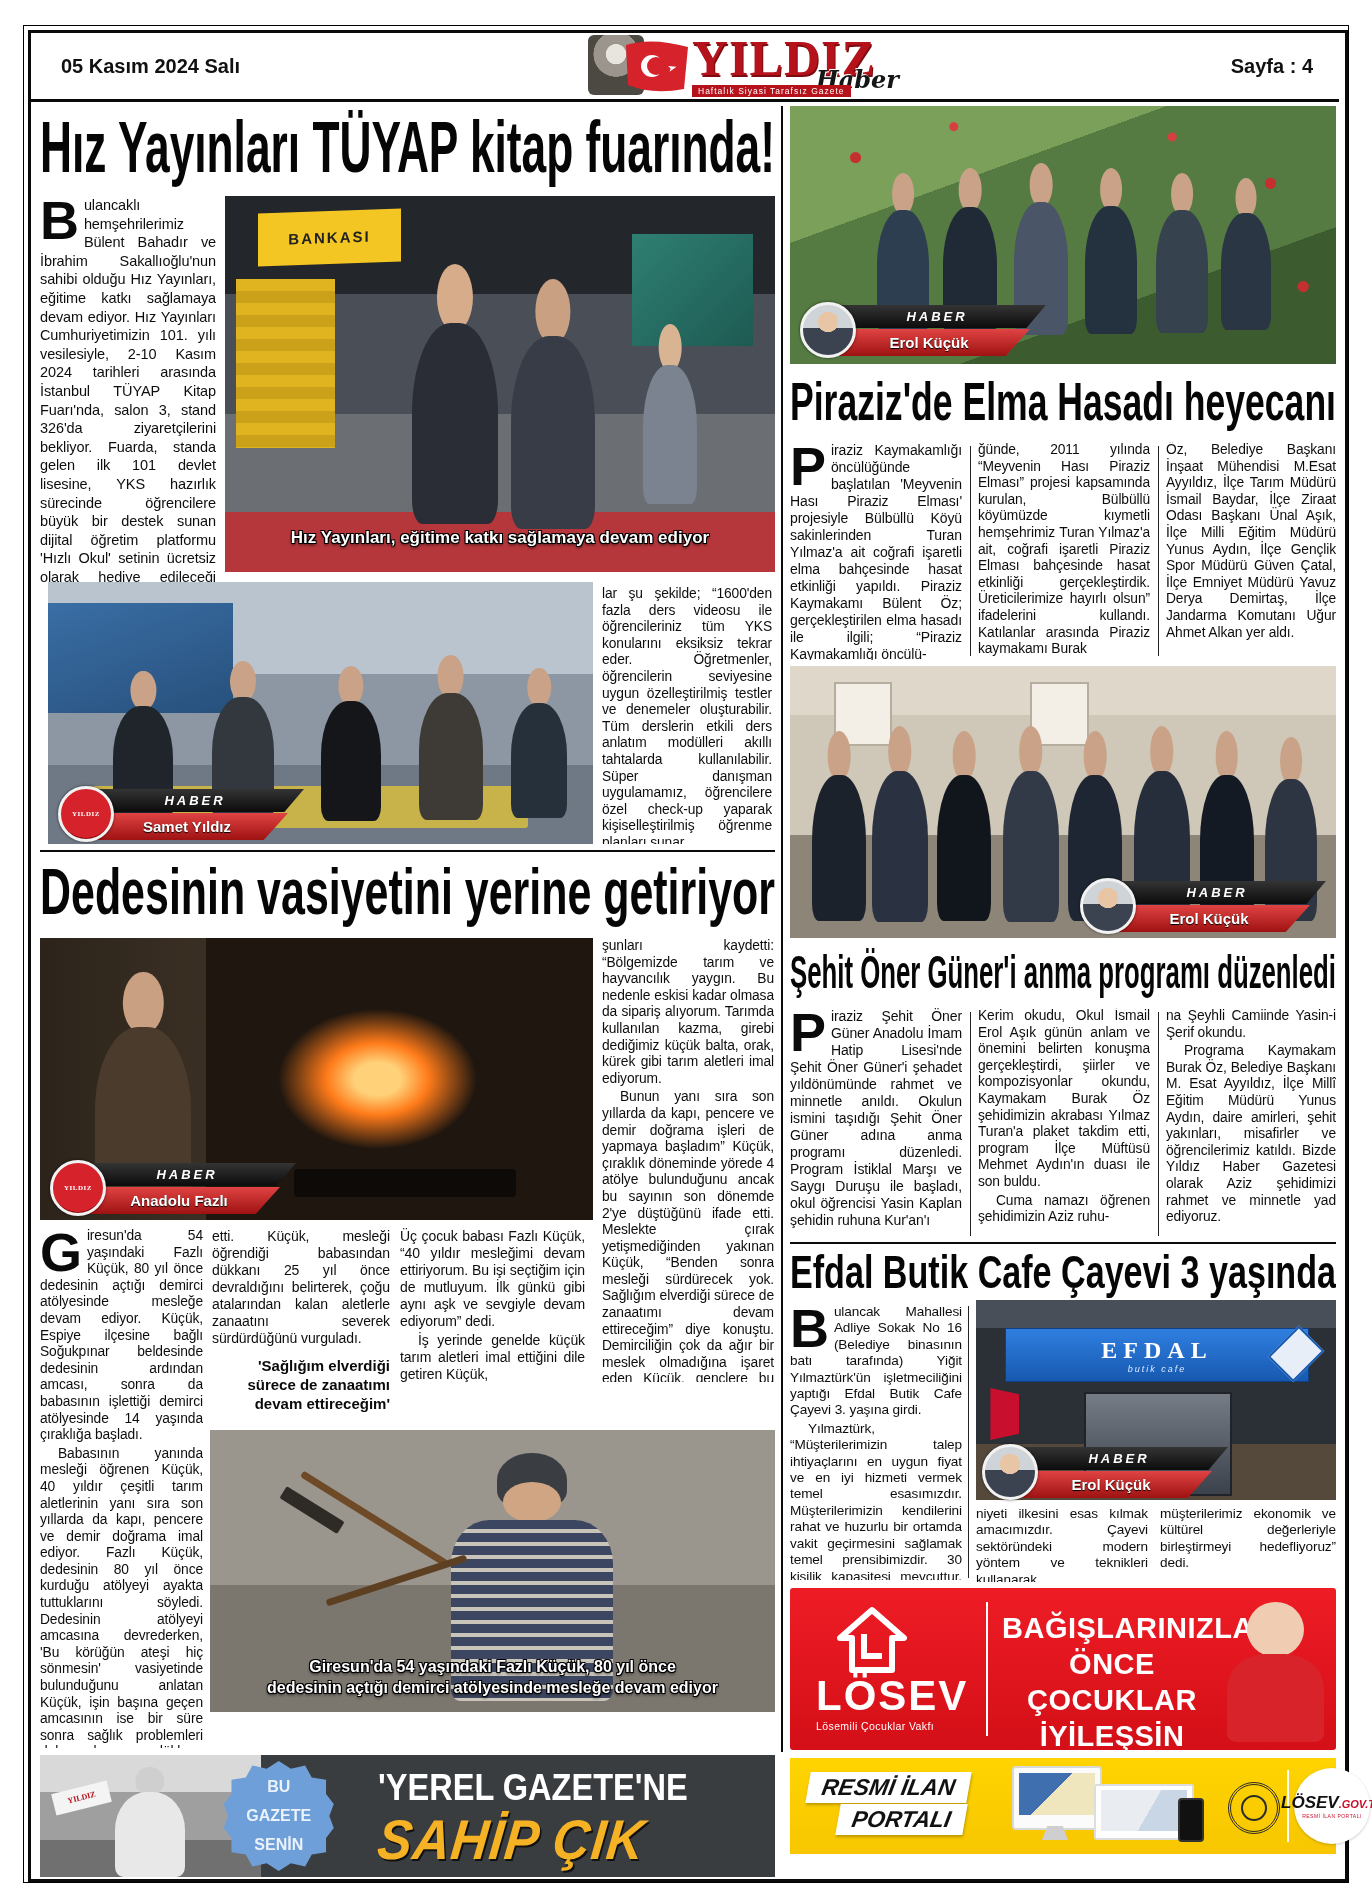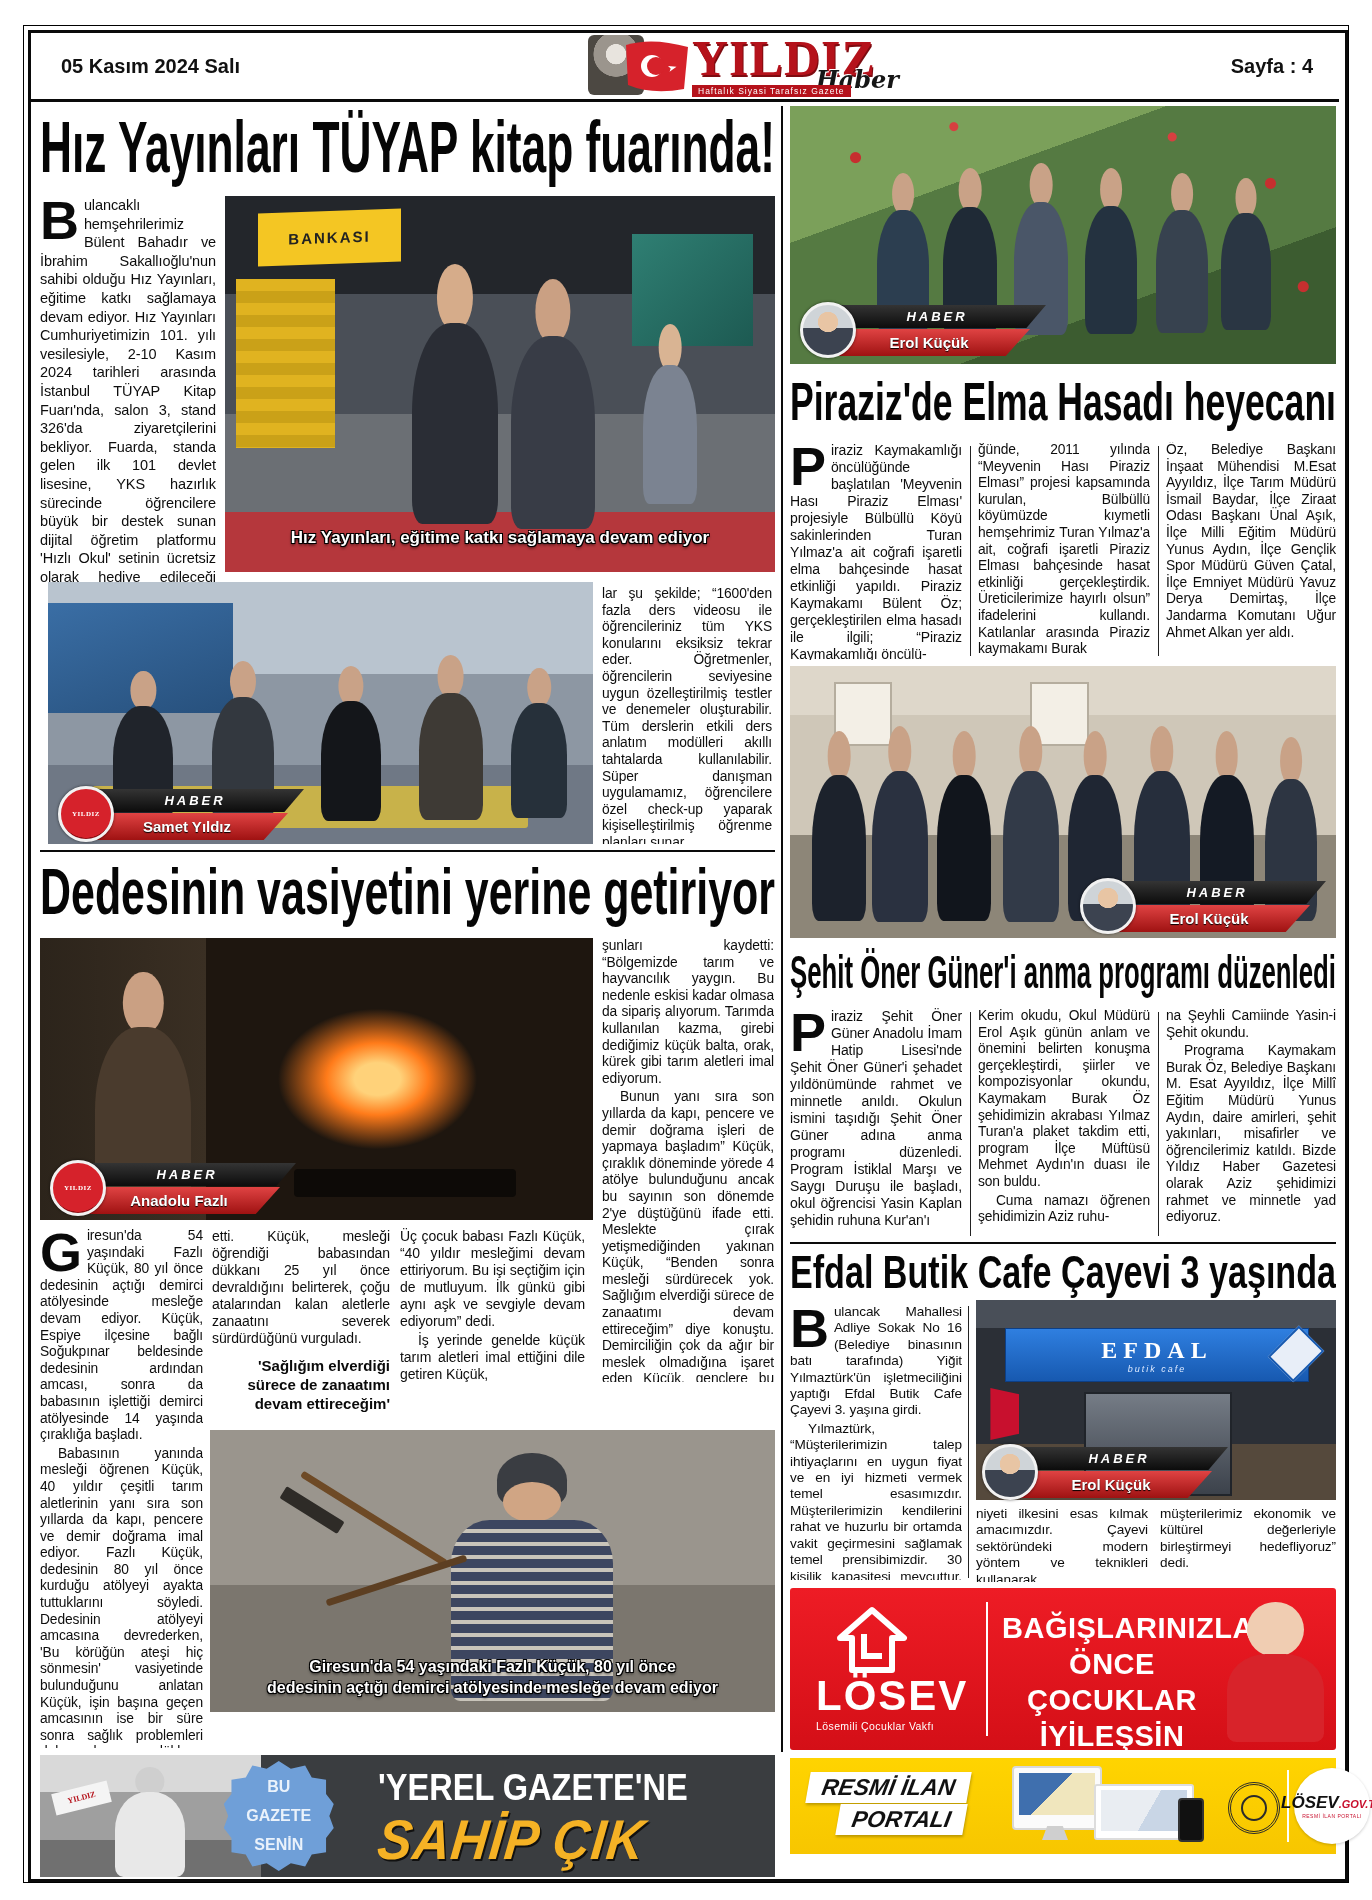--- a/index.html
+++ b/index.html
@@ -294,26 +294,26 @@
 
   <svg class="abs" style="left:790px;top:944px;" width="546" height="56">
     <text x="0" y="44" font-family="&quot;Liberation Sans&quot;,sans-serif" font-weight="bold" font-size="46" textLength="546" lengthAdjust="spacingAndGlyphs" fill="#060606">Şehit Öner Güner'i anma programı düzenledi</text>
   </svg>
 
   <div class="abs body-txt f14" style="left:790px;top:1008px;width:172px;height:232px;">
     <p><span class="dc">P</span><span>iraziz Şehit Öner Güner Anadolu İmam Hatip Lisesi'nde Şehit Öner Güner'i şehadet yıldönümünde rahmet ve minnetle anıldı. Okulun ismini taşıdığı Şehit Öner Güner adına anma programı düzenledi. Program İstiklal Marşı ve Saygı Duruşu ile başladı, okul öğrencisi Yasin Kaplan şehidin ruhuna Kur'an'ı</span></p>
   </div>
   <div class="abs colrule" style="left:970px;top:1012px;height:224px;"></div>
   <div class="abs body-txt f138" style="left:978px;top:1008px;width:172px;height:232px;">
-    <p>Kerim okudu, Okul Müdürü Erol Aşık günün anlam ve önemini belirten konuşma gerçekleştirdi, şiirler ve kompozisyonlar okundu, Kaymakam Burak Öz şehidimizin akrabası Yılmaz Turan'a plaket takdim etti, program İlçe Müftüsü Mehmet Aydın'ın duası ile son buldu.</p>
+    <p>Kerim okudu, Okul İsmail Erol Aşık günün anlam ve önemini belirten konuşma gerçekleştirdi, şiirler ve kompozisyonlar okundu, Kaymakam Burak Öz şehidimizin akrabası Yılmaz Turan'a plaket takdim etti, program İlçe Müftüsü Mehmet Aydın'ın duası ile son buldu.</p>
     <p>Cuma namazı öğrenen şehidimizin Aziz ruhu-</p>
   </div>
   <div class="abs colrule" style="left:1158px;top:1012px;height:224px;"></div>
   <div class="abs body-txt f138" style="left:1166px;top:1008px;width:170px;height:232px;">
-    <p>na Şeyhli Camiinde Yasin-i Şehit okundu.</p>
+    <p>na Şeyhli Camiinde Yasin-i Şerif okundu.</p>
     <p>Programa Kaymakam Burak Öz, Belediye Başkanı M. Esat Ayyıldız, İlçe Millî Eğitim Müdürü Yunus Aydın, daire amirleri, şehit yakınları, misafirler ve öğrencilerimiz katıldı. Bizde Yıldız Haber Gazetesi olarak Aziz şehidimizi rahmet ve minnetle yad ediyoruz.</p>
   </div>
 
   <div class="abs hrule" style="left:790px;top:1242px;width:546px;height:2px;"></div>
   <svg class="abs" style="left:790px;top:1246px;" width="546" height="54">
     <text x="0" y="42" font-family="&quot;Liberation Sans&quot;,sans-serif" font-weight="bold" font-size="46" textLength="546" lengthAdjust="spacingAndGlyphs" fill="#060606">Efdal Butik Cafe Çayevi 3 yaşında</text>
   </svg>
 
   <div class="abs body-txt f136" style="left:790px;top:1304px;width:172px;height:276px;">
     <p><span class="dc">B</span><span>ulancak Mahallesi Adliye Sokak No 16 (Belediye binasının batı tarafında) Yiğit Yılmaztürk'ün işletmeciliğini yaptığı Efdal Butik Cafe Çayevi 3. yaşına girdi.</span></p>

